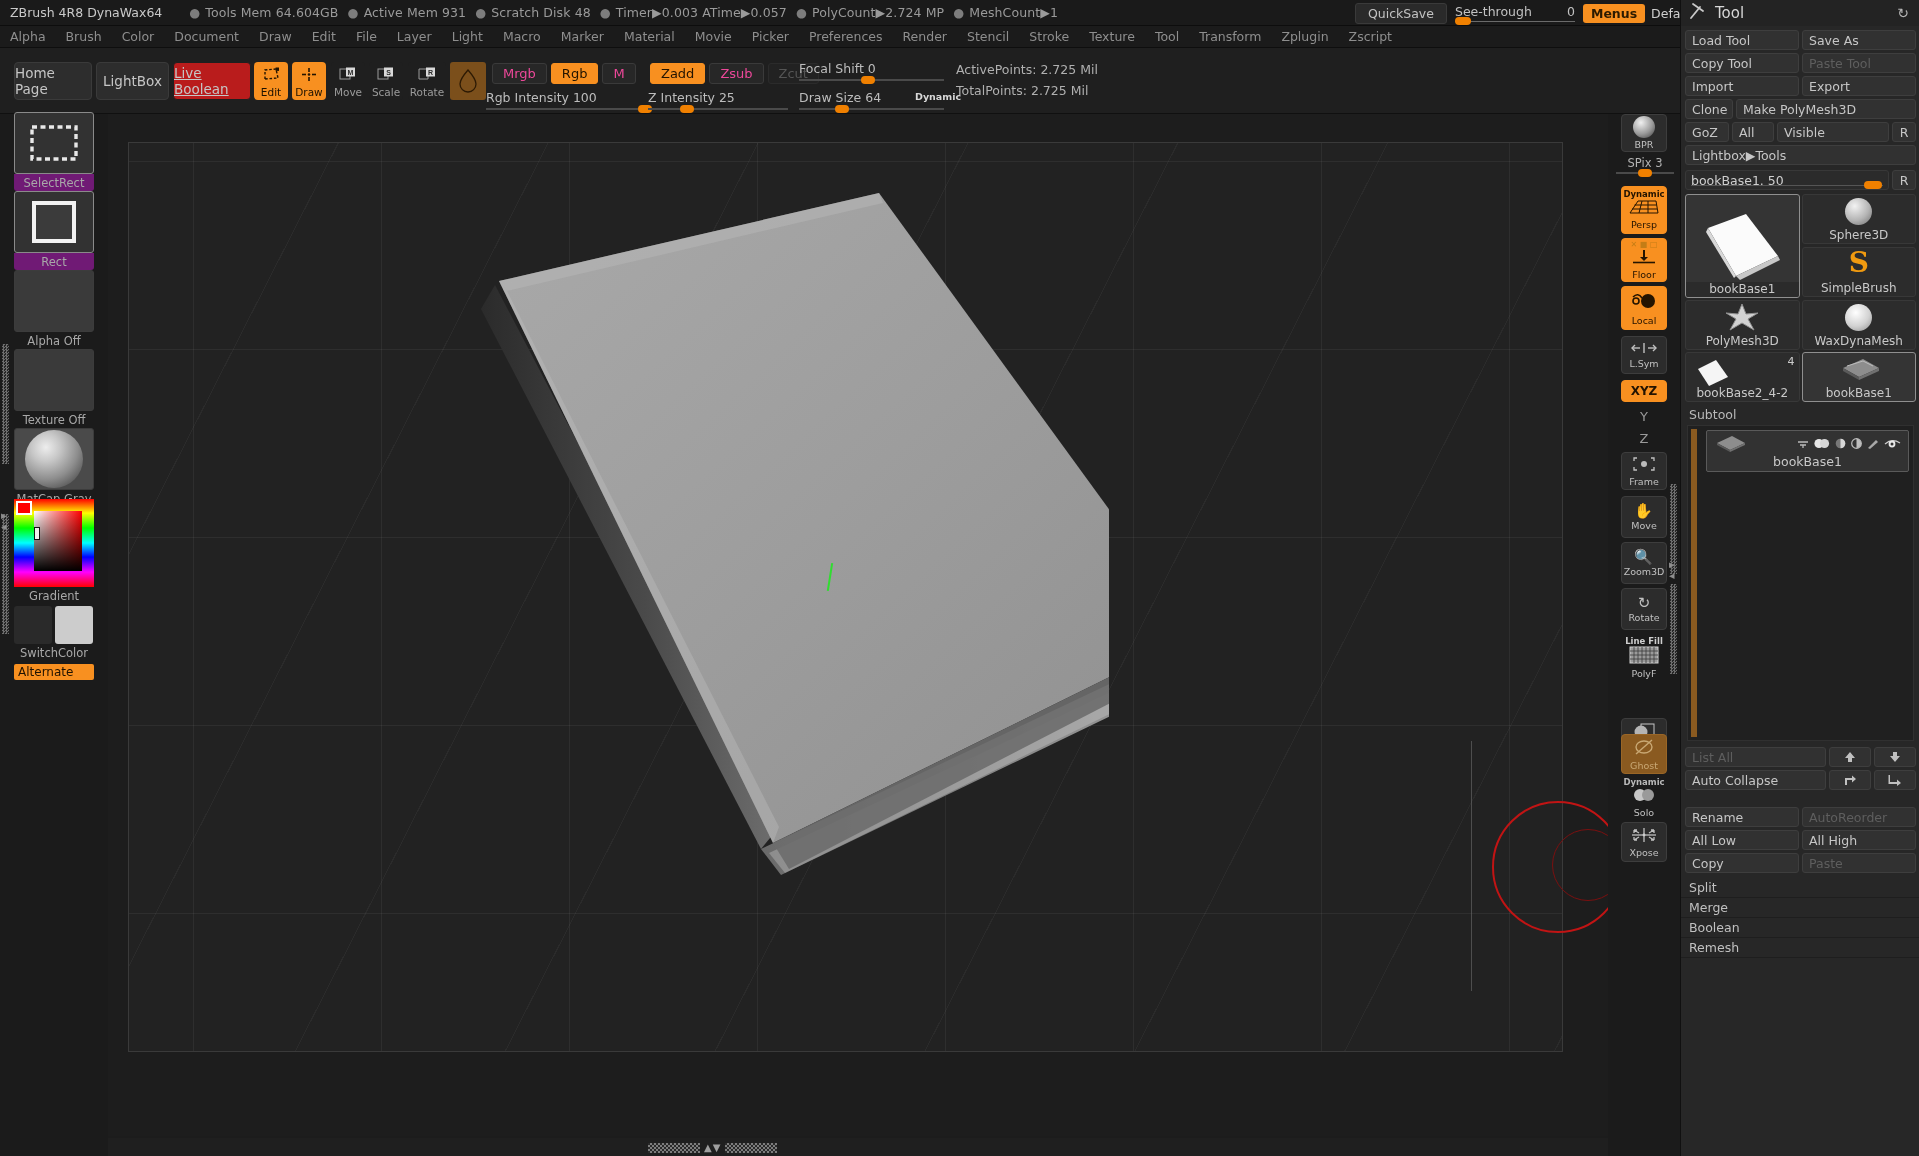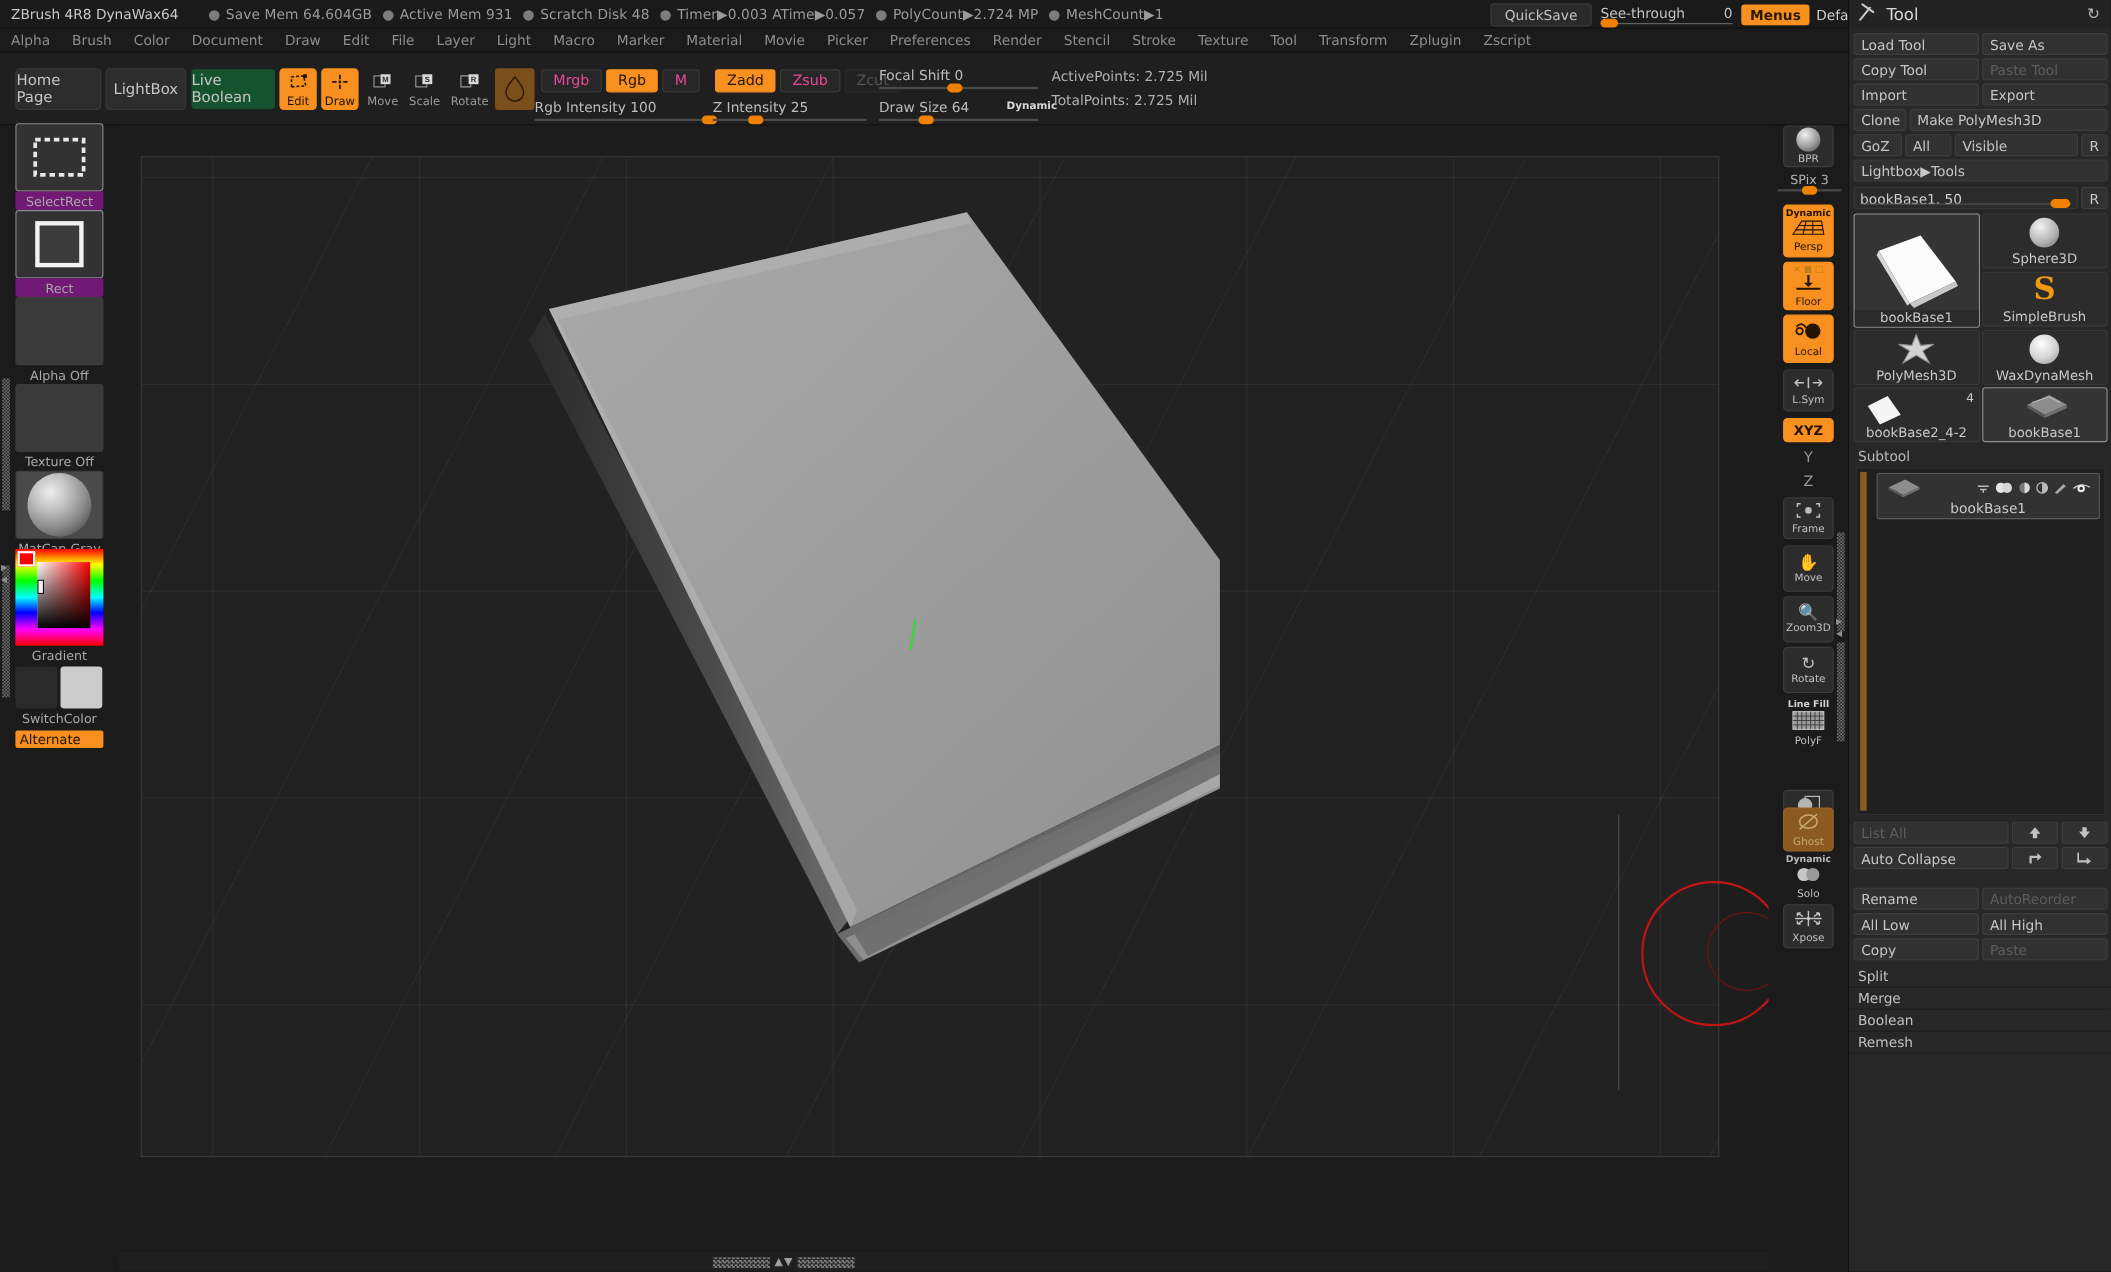--- a/index.html
+++ b/index.html
@@ -260,21 +260,21 @@
   .flip-arrows { position: absolute; font-size: 11px; color: #8e8e8e; line-height: 1; }
 </style>
 </head>
 <body>
 
 <div class="app">
 
   <div class="titlebar">
     <span class="tb-name">ZBrush 4R8 DynaWax64</span>
     <span class="tb-stats">
-      <span class="sep">●</span><span>Save Mem 64.604GB</span>
+      <span class="sep">●</span><span>Tools Mem 64.604GB</span>
       <span class="sep">●</span><span>Active Mem 931</span>
       <span class="sep">●</span><span>Scratch Disk 48</span>
       <span class="sep">●</span><span>Timer▶0.003 ATime▶0.057</span>
       <span class="sep">●</span><span>PolyCount▶2.724 MP</span>
       <span class="sep">●</span><span>MeshCount▶1</span>
     </span>
     <div class="tb-right">
       <div class="qsave">QuickSave</div>
       <div class="seethrough">
         <div class="st-label">
@@ -317,21 +317,21 @@
     <div class="mitem">Texture</div>
     <div class="mitem">Tool</div>
     <div class="mitem">Transform</div>
     <div class="mitem">Zplugin</div>
     <div class="mitem">Zscript</div>
   </div>
 
   <div class="topshelf">
     <div class="ts-btn" style="left:14px; top:14px; width:78px; height:38px;">Home Page</div>
     <div class="ts-btn" style="left:96px; top:14px; width:73px; height:38px;">LightBox</div>
-    <div class="ts-btn" style="left:173px; top:14px; width:78px; height:38px; background:#14532d; border-color:#1f1f1f;">Live Boolean</div>
+    <div class="ts-btn" style="left:173px; top:14px; width:78px; height:38px; background:#b91c1c; border-color:#1f1f1f;text-decoration:underline;">Live Boolean</div>
 
     <div class="ts-icon-btn active" style="left:254px; top:14px; width:34px; height:38px;">
       <span class="glyph">
         <svg width="17" height="15" viewBox="0 0 17 15">
             <path d="M2 12 L2 3 L13 2 L15 11 Z" fill="none" stroke="#241400" stroke-width="1.4" stroke-dasharray="2.6 1.8"></path>
             <rect x="12.6" y="0.5" width="3.4" height="3.4" fill="#241400"></rect>
           </svg>
       </span>
       <span>Edit</span>
     </div>

